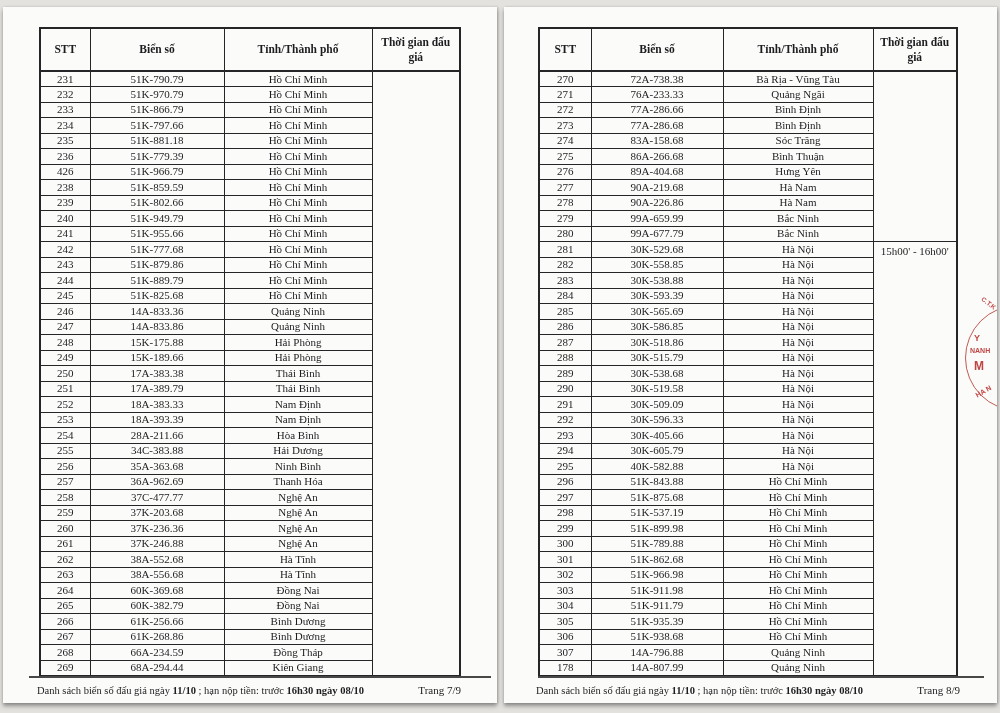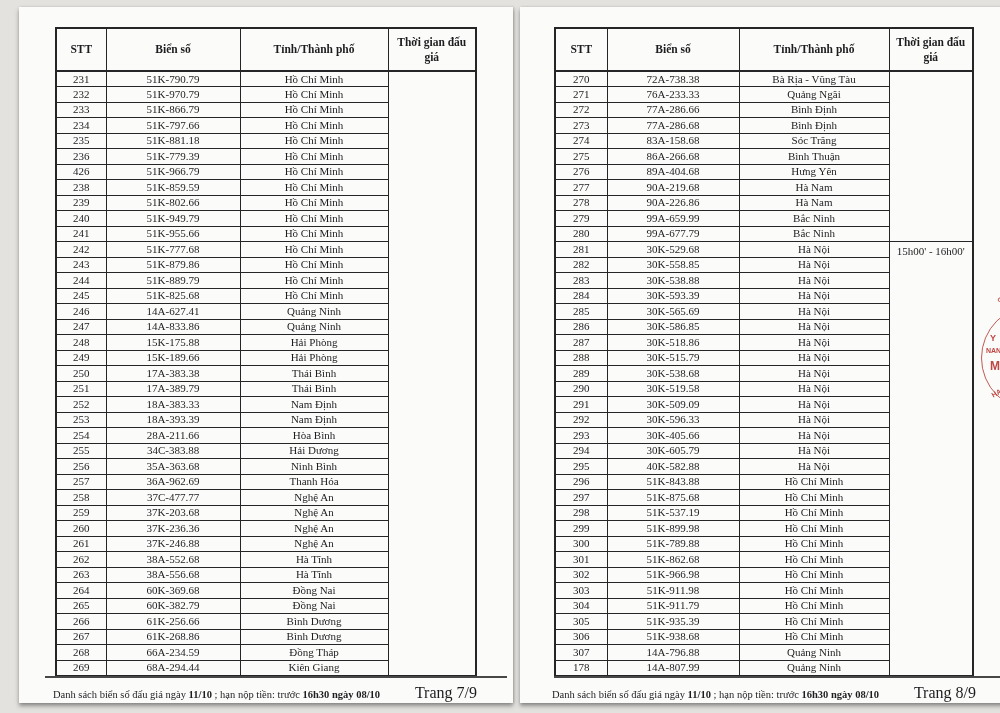--- a/index.html
+++ b/index.html
@@ -6,21 +6,20 @@
   body{
     width:1000px;height:713px;position:relative;overflow:hidden;
     background:#e3e2df;
     font-family:"Liberation Serif", serif;
     color:#1d1d20;
   }
   .page{
     position:absolute;top:7px;height:696px;background:#fbfbf9;
     box-shadow:0 3px 4px rgba(60,60,60,.5), 1px 0 2px rgba(120,120,120,.35);
     overflow:hidden;
-    margin-left:16px;
   }
   #page-left{left:3px;width:494px;}
   #page-right{left:504px;width:493px;}
 
   table.doc-table{
     position:absolute;top:20px;
     border-collapse:collapse;table-layout:fixed;
     border:2px solid #252527;
   }
   #page-left table.doc-table{left:36px;width:420px;}
@@ -47,21 +46,21 @@
   #page-right .footer-rule{left:34px;width:446px;}
 
   .footer{
     position:absolute;top:677px;display:flex;justify-content:space-between;
     align-items:baseline;font-size:10.5px;
   }
   #page-left .footer{left:34px;width:424px;}
   #page-right .footer{left:32px;width:424px;}
   .footer-note{white-space:nowrap;}
   .footer-note b{font-weight:bold;}
-  .footer-page{font-size:16px;white-space:nowrap;text-align:right;}
+  .footer-page{font-size:11px;white-space:nowrap;text-align:right;}
 
   
   .stamp{position:absolute;color:#bf4543;}
   #stamp-left{right:0;top:284px;width:34px;height:104px;}
   #stamp-right{right:0;top:296px;width:37px;height:110px;}
   .stamp .arc{
     position:absolute;border:1.5px solid #c25a55;border-radius:50%;
   }
   #stamp-left .arc{left:4px;top:3px;width:130px;height:96px;}
   #stamp-right .arc{left:5px;top:2px;width:104px;height:104px;}
@@ -172,21 +171,21 @@
           <td>51K-889.79</td>
           <td>Hồ Chí Minh</td>
         </tr>
         <tr>
           <td>245</td>
           <td>51K-825.68</td>
           <td>Hồ Chí Minh</td>
         </tr>
         <tr>
           <td>246</td>
-          <td>14A-627.41</td>
+          <td>14A-833.36</td>
           <td>Quảng Ninh</td>
         </tr>
         <tr>
           <td>247</td>
           <td>14A-833.86</td>
           <td>Quảng Ninh</td>
         </tr>
         <tr>
           <td>248</td>
           <td>15K-175.88</td>

